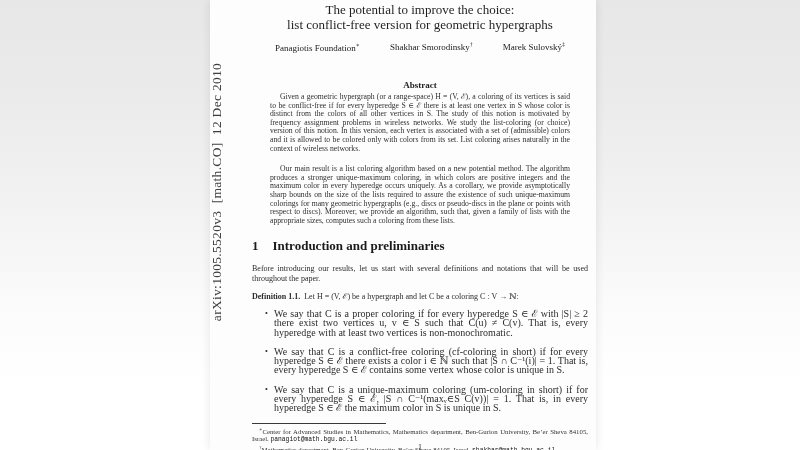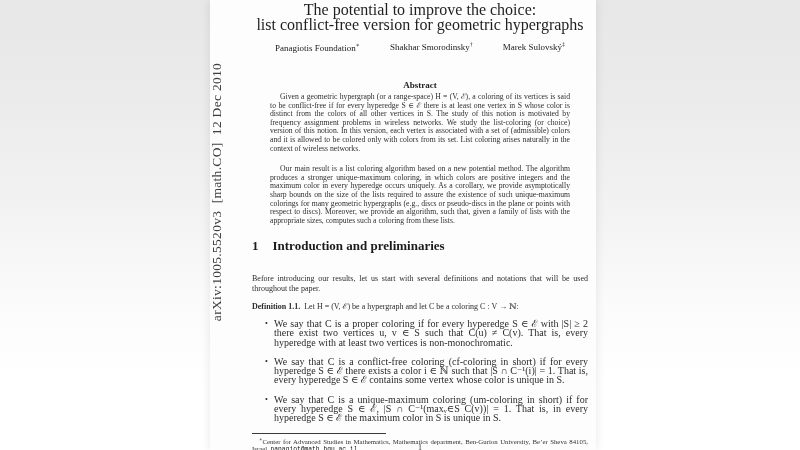--- a/index.html
+++ b/index.html
@@ -31,21 +31,21 @@
     text-align: center;
     font-size: 13.5px;
     letter-spacing: 0.3px;
     color: #3e3e3e;
     white-space: pre;
     z-index: 3;
   }
 
   
   .title { padding-top: 2px; text-align: center; font-weight: normal; }
-  .title-line { display: block; font-size: 16px; line-height: 15px; color: #1f1f1f; }
+  .title-line { display: block; font-size: 13px; line-height: 15px; color: #1f1f1f; }
 
   .authors {
     margin-top: 9px;
     display: flex; justify-content: center; gap: 30px;
     font-size: 9px; color: #222;
   }
   .author sup { font-size: 6px; }
 
   
   .abs-heading {
@@ -57,21 +57,21 @@
     font-size: 7.7px; line-height: 8.6px;
     text-align: justify; text-indent: 10px; color: #2e2e2e;
   }
   .abs-par + .abs-par { margin-top: 12px; }
 
   
   .section-heading { margin-top: 13px; font-size: 13px; font-weight: bold; color: #1b1b1b; }
   .section-number { margin-right: 14px; }
 
   .body-par {
-    margin-top: 20px;
+    margin-top: 10px;
     font-size: 8px; line-height: 9.2px;
     text-align: justify; color: #2b2b2b;
   }
   .definition { margin-top: 9px; }
   .def-label { font-weight: bold; margin-right: 4px; }
 
   
   .bullets { margin-top: 8px; list-style: none; }
   .bullets li {
     position: relative;

